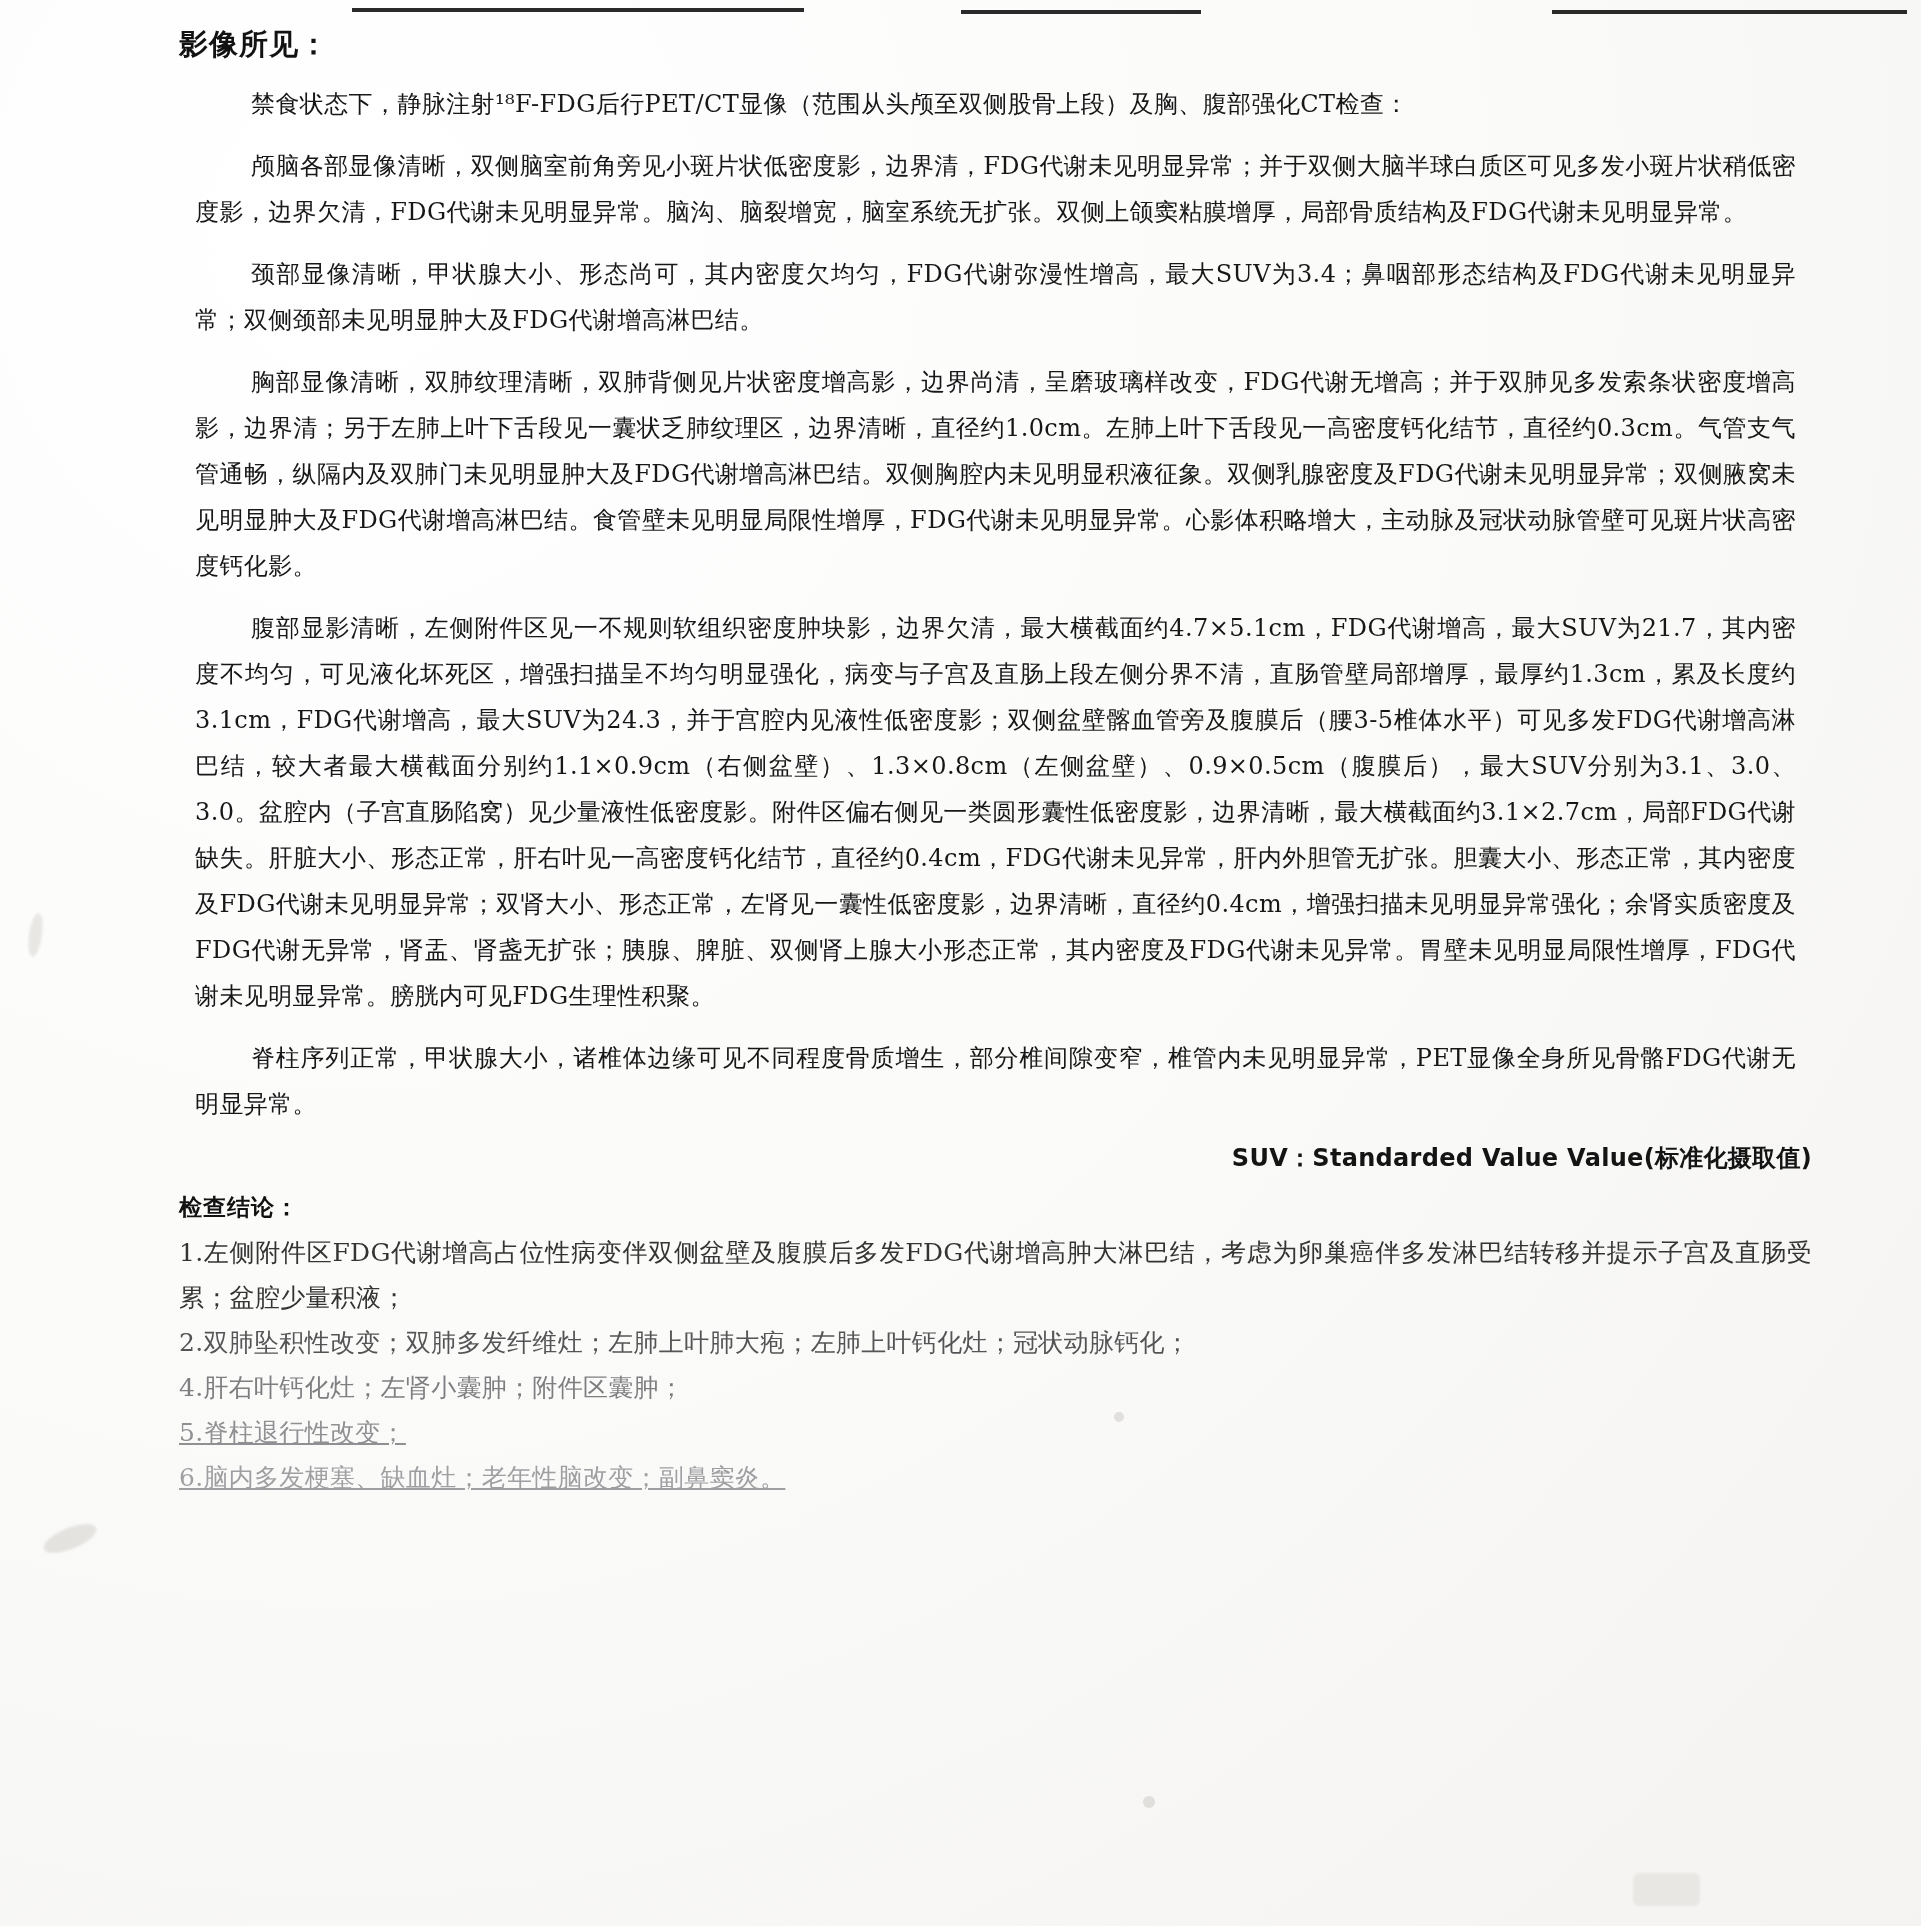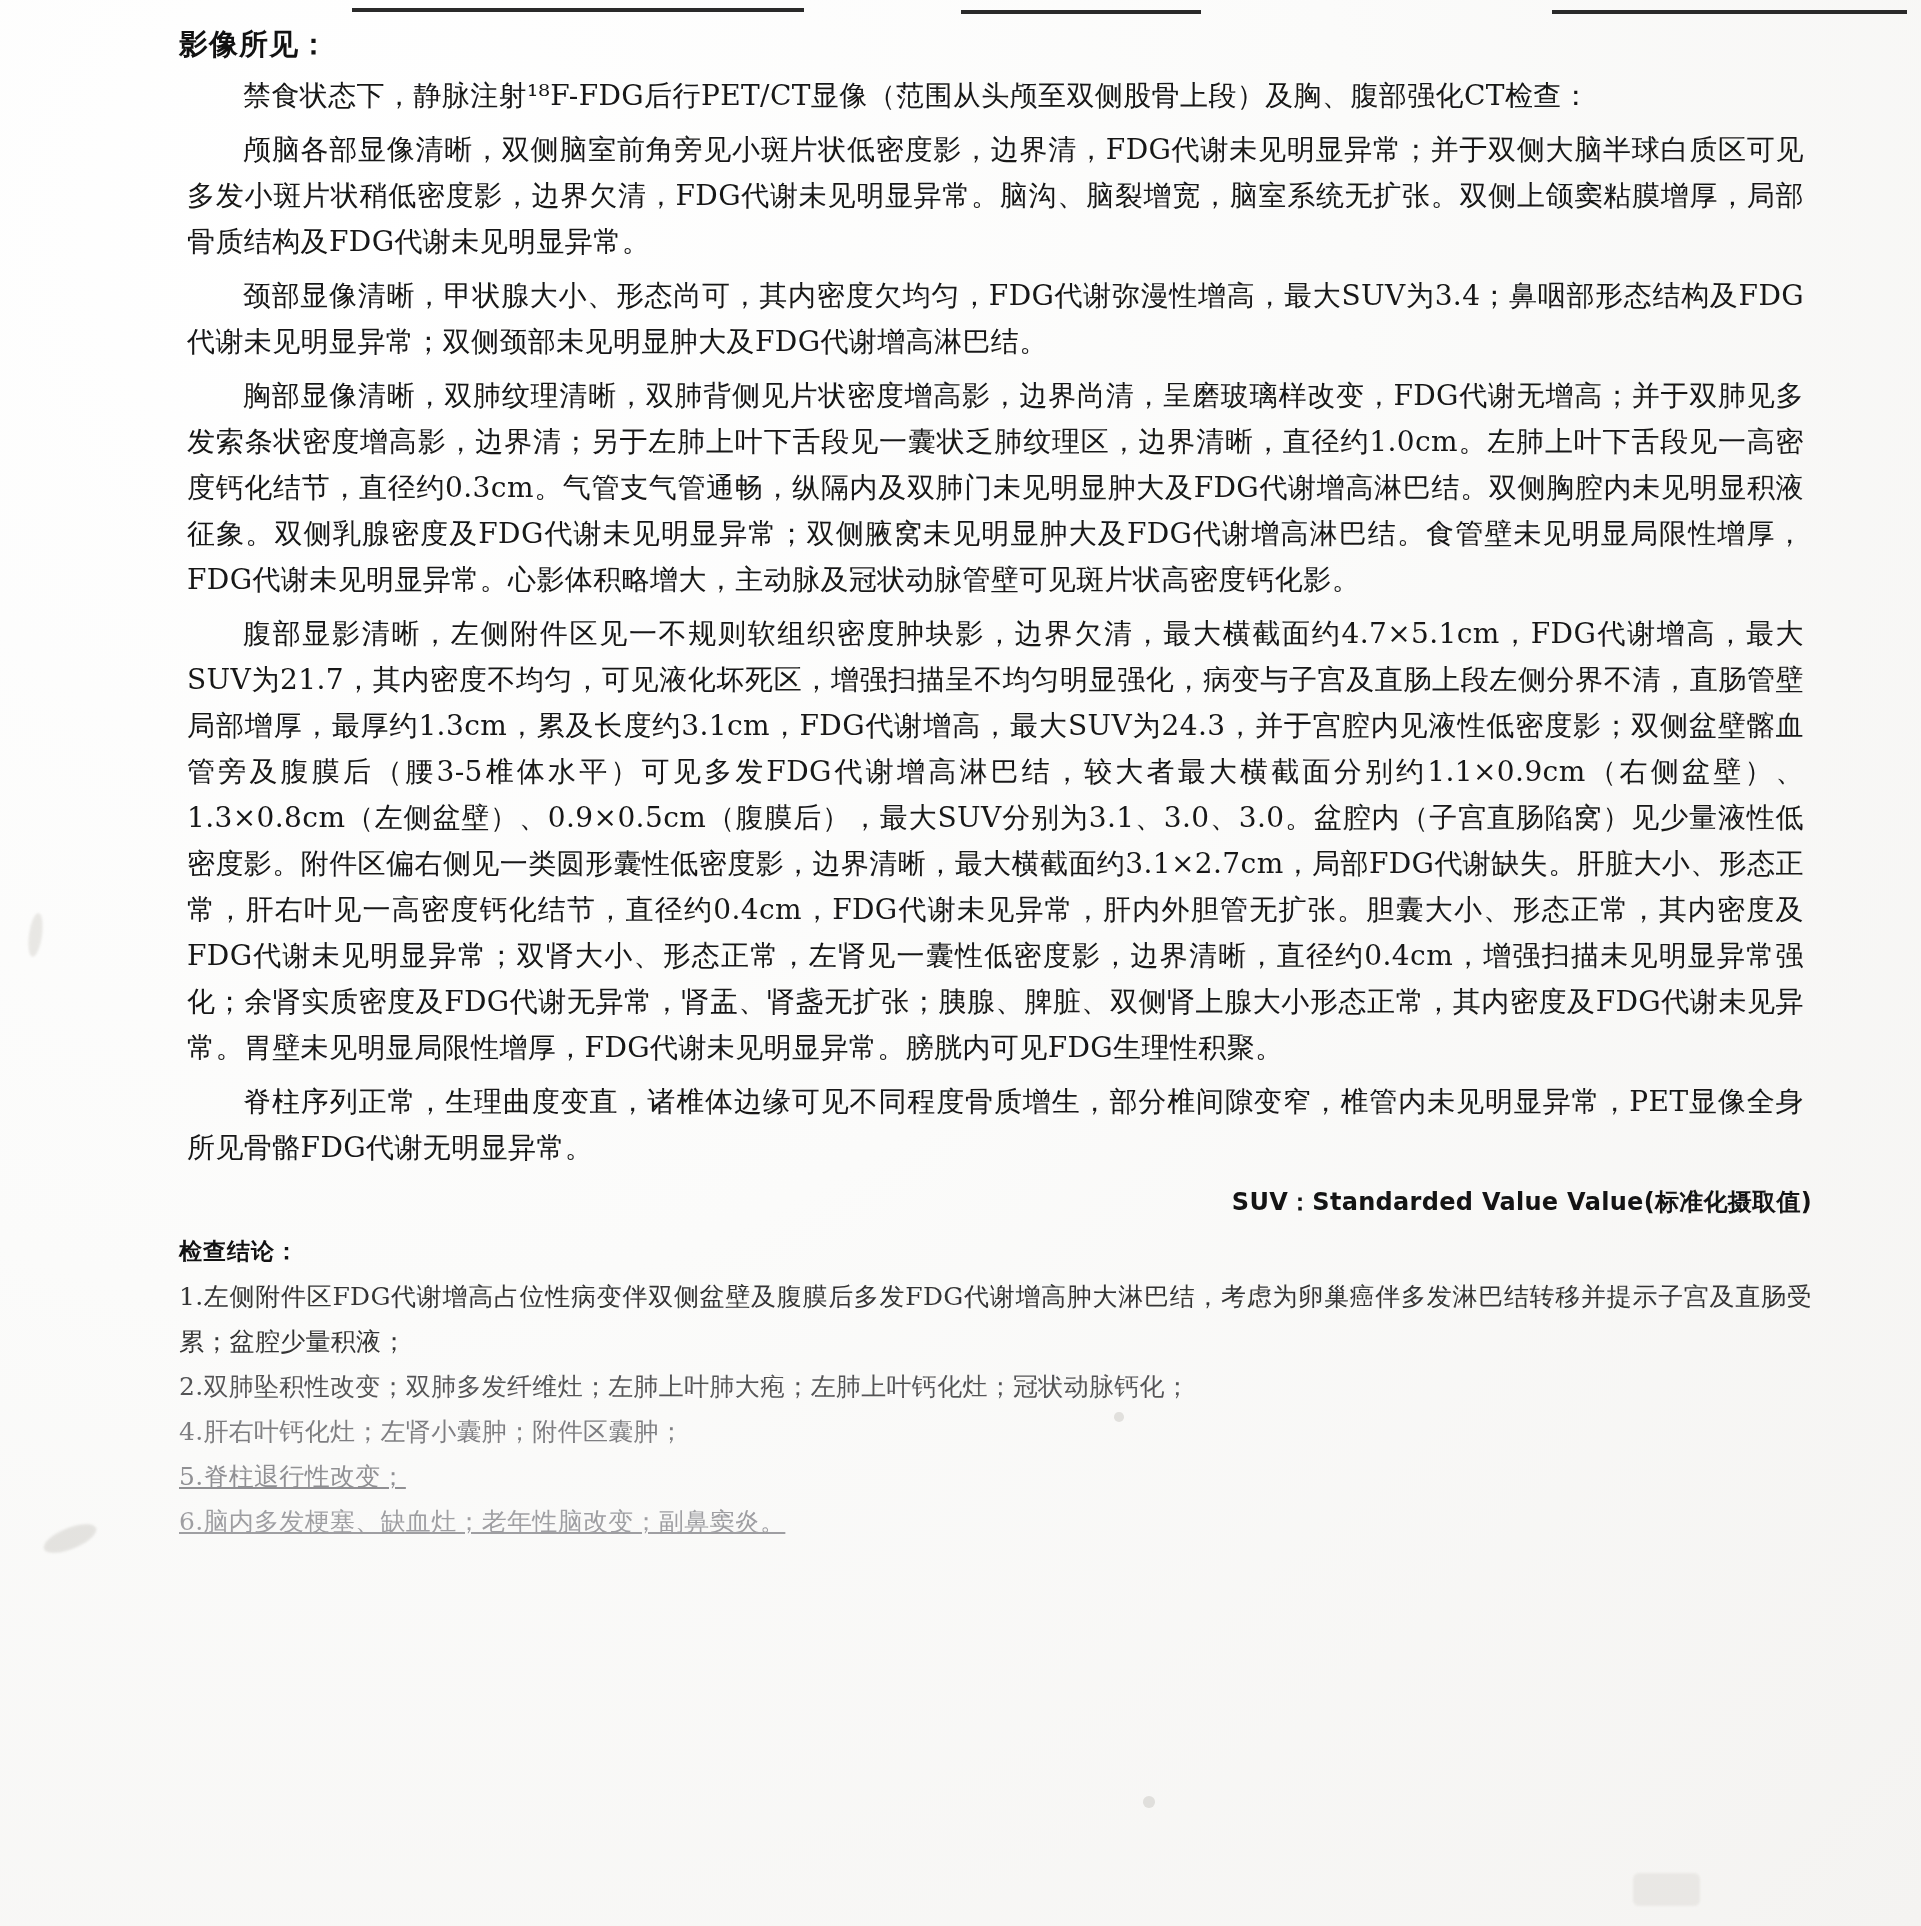--- a/index.html
+++ b/index.html
@@ -57,26 +57,26 @@
     font-family: "DejaVu Sans", "Liberation Sans", sans-serif;
     font-weight: bold;
     font-size: 29px;
     letter-spacing: 1px;
     color: #121212;
     margin: 0 0 3.8px 0;
   }
 
   .para {
     font-family: "DejaVu Serif", "Liberation Serif", serif;
-    font-size: 28px;
+    font-size: 24px;
     line-height: 46px;
     letter-spacing: 0.4px;
     text-align: justify;
     text-justify: inter-character;
-    margin: 8px;
+    margin: 16px;
     text-indent: 56px;
     color: #171717;
   }
 
   .findings .para { margin-bottom: 1px; }
 
   .suv-note {
     font-family: "DejaVu Sans", "Liberation Sans", sans-serif;
     font-weight: bold;
     font-size: 24px;
@@ -135,21 +135,21 @@
   <div class="content">
 
     <h1 class="section-title">影像所见：</h1>
 
     <div class="findings">
       <p class="para">禁食状态下，静脉注射¹⁸F-FDG后行PET/CT显像（范围从头颅至双侧股骨上段）及胸、腹部强化CT检查：</p>
       <p class="para">颅脑各部显像清晰，双侧脑室前角旁见小斑片状低密度影，边界清，FDG代谢未见明显异常；并于双侧大脑半球白质区可见多发小斑片状稍低密度影，边界欠清，FDG代谢未见明显异常。脑沟、脑裂增宽，脑室系统无扩张。双侧上颌窦粘膜增厚，局部骨质结构及FDG代谢未见明显异常。</p>
       <p class="para">颈部显像清晰，甲状腺大小、形态尚可，其内密度欠均匀，FDG代谢弥漫性增高，最大SUV为3.4；鼻咽部形态结构及FDG代谢未见明显异常；双侧颈部未见明显肿大及FDG代谢增高淋巴结。</p>
       <p class="para">胸部显像清晰，双肺纹理清晰，双肺背侧见片状密度增高影，边界尚清，呈磨玻璃样改变，FDG代谢无增高；并于双肺见多发索条状密度增高影，边界清；另于左肺上叶下舌段见一囊状乏肺纹理区，边界清晰，直径约1.0cm。左肺上叶下舌段见一高密度钙化结节，直径约0.3cm。气管支气管通畅，纵隔内及双肺门未见明显肿大及FDG代谢增高淋巴结。双侧胸腔内未见明显积液征象。双侧乳腺密度及FDG代谢未见明显异常；双侧腋窝未见明显肿大及FDG代谢增高淋巴结。食管壁未见明显局限性增厚，FDG代谢未见明显异常。心影体积略增大，主动脉及冠状动脉管壁可见斑片状高密度钙化影。</p>
       <p class="para">腹部显影清晰，左侧附件区见一不规则软组织密度肿块影，边界欠清，最大横截面约4.7×5.1cm，FDG代谢增高，最大SUV为21.7，其内密度不均匀，可见液化坏死区，增强扫描呈不均匀明显强化，病变与子宫及直肠上段左侧分界不清，直肠管壁局部增厚，最厚约1.3cm，累及长度约3.1cm，FDG代谢增高，最大SUV为24.3，并于宫腔内见液性低密度影；双侧盆壁髂血管旁及腹膜后（腰3-5椎体水平）可见多发FDG代谢增高淋巴结，较大者最大横截面分别约1.1×0.9cm（右侧盆壁）、1.3×0.8cm（左侧盆壁）、0.9×0.5cm（腹膜后），最大SUV分别为3.1、3.0、3.0。盆腔内（子宫直肠陷窝）见少量液性低密度影。附件区偏右侧见一类圆形囊性低密度影，边界清晰，最大横截面约3.1×2.7cm，局部FDG代谢缺失。肝脏大小、形态正常，肝右叶见一高密度钙化结节，直径约0.4cm，FDG代谢未见异常，肝内外胆管无扩张。胆囊大小、形态正常，其内密度及FDG代谢未见明显异常；双肾大小、形态正常，左肾见一囊性低密度影，边界清晰，直径约0.4cm，增强扫描未见明显异常强化；余肾实质密度及FDG代谢无异常，肾盂、肾盏无扩张；胰腺、脾脏、双侧肾上腺大小形态正常，其内密度及FDG代谢未见异常。胃壁未见明显局限性增厚，FDG代谢未见明显异常。膀胱内可见FDG生理性积聚。</p>
-      <p class="para">脊柱序列正常，生理曲度变直，诸椎体边缘可见不同程度骨质增生，部分椎间隙变窄，椎管内未见明显异常，PET显像全身所见骨骼FDG代谢无明显异常。</p>
+      <p class="para">脊柱序列正常，甲状腺大小，诸椎体边缘可见不同程度骨质增生，部分椎间隙变窄，椎管内未见明显异常，PET显像全身所见骨骼FDG代谢无明显异常。</p>
     </div>
 
     <div class="suv-note">SUV：Standarded Value Value(标准化摄取值)</div>
 
     <h1 class="conclusion-title">检查结论：</h1>
 
     <div class="conclusion">
       <p class="c-item fade1">1.左侧附件区FDG代谢增高占位性病变伴双侧盆壁及腹膜后多发FDG代谢增高肿大淋巴结，考虑为卵巢癌伴多发淋巴结转移并提示子宫及直肠受累；盆腔少量积液；</p>
       <p class="c-item fade2 blur-soft">2.双肺坠积性改变；双肺多发纤维灶；左肺上叶肺大疱；左肺上叶钙化灶；冠状动脉钙化；</p>
       <p class="c-item fade4 blur-soft">4.肝右叶钙化灶；左肾小囊肿；附件区囊肿；</p>

